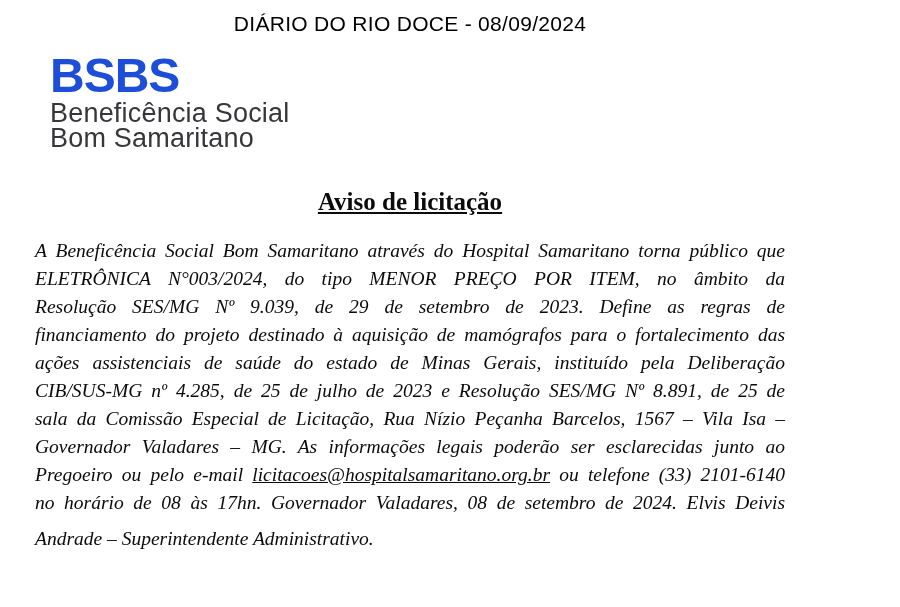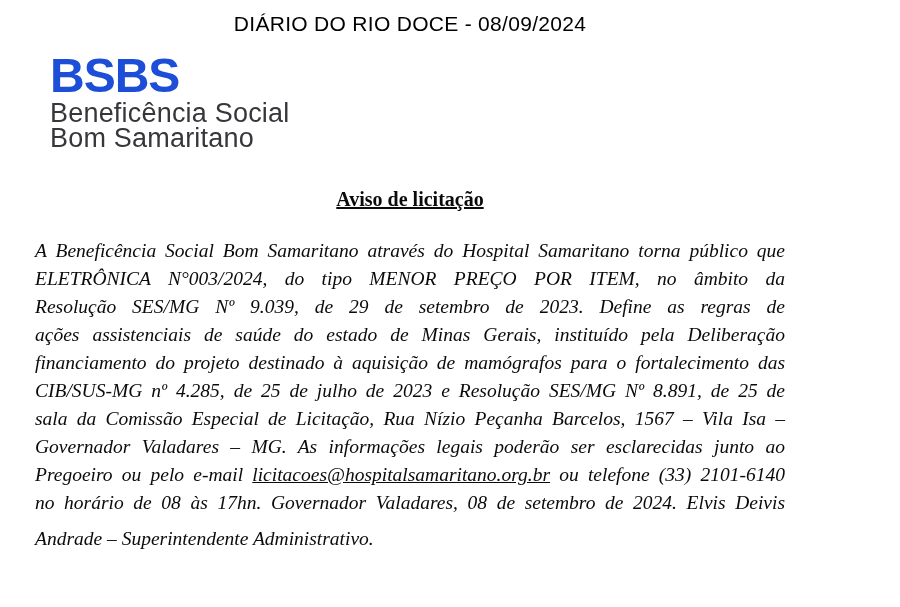--- a/index.html
+++ b/index.html
@@ -48,21 +48,21 @@
     color: #38363a;
     letter-spacing: 0.2px;
   }
   .notice-title {
     position: absolute;
     top: 188px;
     left: 0;
     width: 100%;
     text-align: center;
     font-family: "Liberation Serif", serif;
-    font-size: 20px;
+    font-size: 25px;
     font-weight: 700;
     color: #0b0b0b;
     text-decoration: underline;
   }
   .notice-body {
     position: absolute;
     left: 35px;
     right: 35px;
     top: 237px;
     font-family: "Liberation Serif", serif;
@@ -102,22 +102,22 @@
     <div class="logo-sub">Beneficência Social</div>
     <div class="logo-sub">Bom Samaritano</div>
   </div>
 
   <div class="notice-title">Aviso de licitação</div>
 
   <div class="notice-body">
     <div class="line">A Beneficência Social Bom Samaritano através do Hospital Samaritano torna público que</div>
     <div class="line">ELETRÔNICA N°003/2024, do tipo MENOR PREÇO POR ITEM, no âmbito da</div>
     <div class="line">Resolução SES/MG Nº 9.039, de 29 de setembro de  2023. Define as regras de</div>
+    <div class="line">financiamento do projeto destinado à aquisição de mamógrafos para o fortalecimento das</div>
     <div class="line">ações assistenciais de saúde do estado de Minas Gerais, instituído pela Deliberação</div>
-    <div class="line">financiamento do projeto destinado à aquisição de mamógrafos para o fortalecimento das</div>
     <div class="line">CIB/SUS-MG nº 4.285, de 25 de julho de 2023 e Resolução SES/MG Nº 8.891, de 25 de</div>
     <div class="line">sala da Comissão Especial de Licitação, Rua Nízio Peçanha Barcelos, 1567 – Vila Isa –</div>
     <div class="line">Governador Valadares – MG. As informações legais poderão ser esclarecidas junto ao</div>
     <div class="line"><span>Pregoeiro ou pelo e-mail </span><a class="email-link">licitacoes@hospitalsamaritano.org.br</a><span> ou telefone (33) 2101-6140</span></div>
     <div class="line">no horário de 08 às 17hn. Governador Valadares, 08 de setembro de 2024. Elvis Deivis</div>
     <div class="line last">Andrade – Superintendente Administrativo.</div>
   </div>
 
 </div>
 

